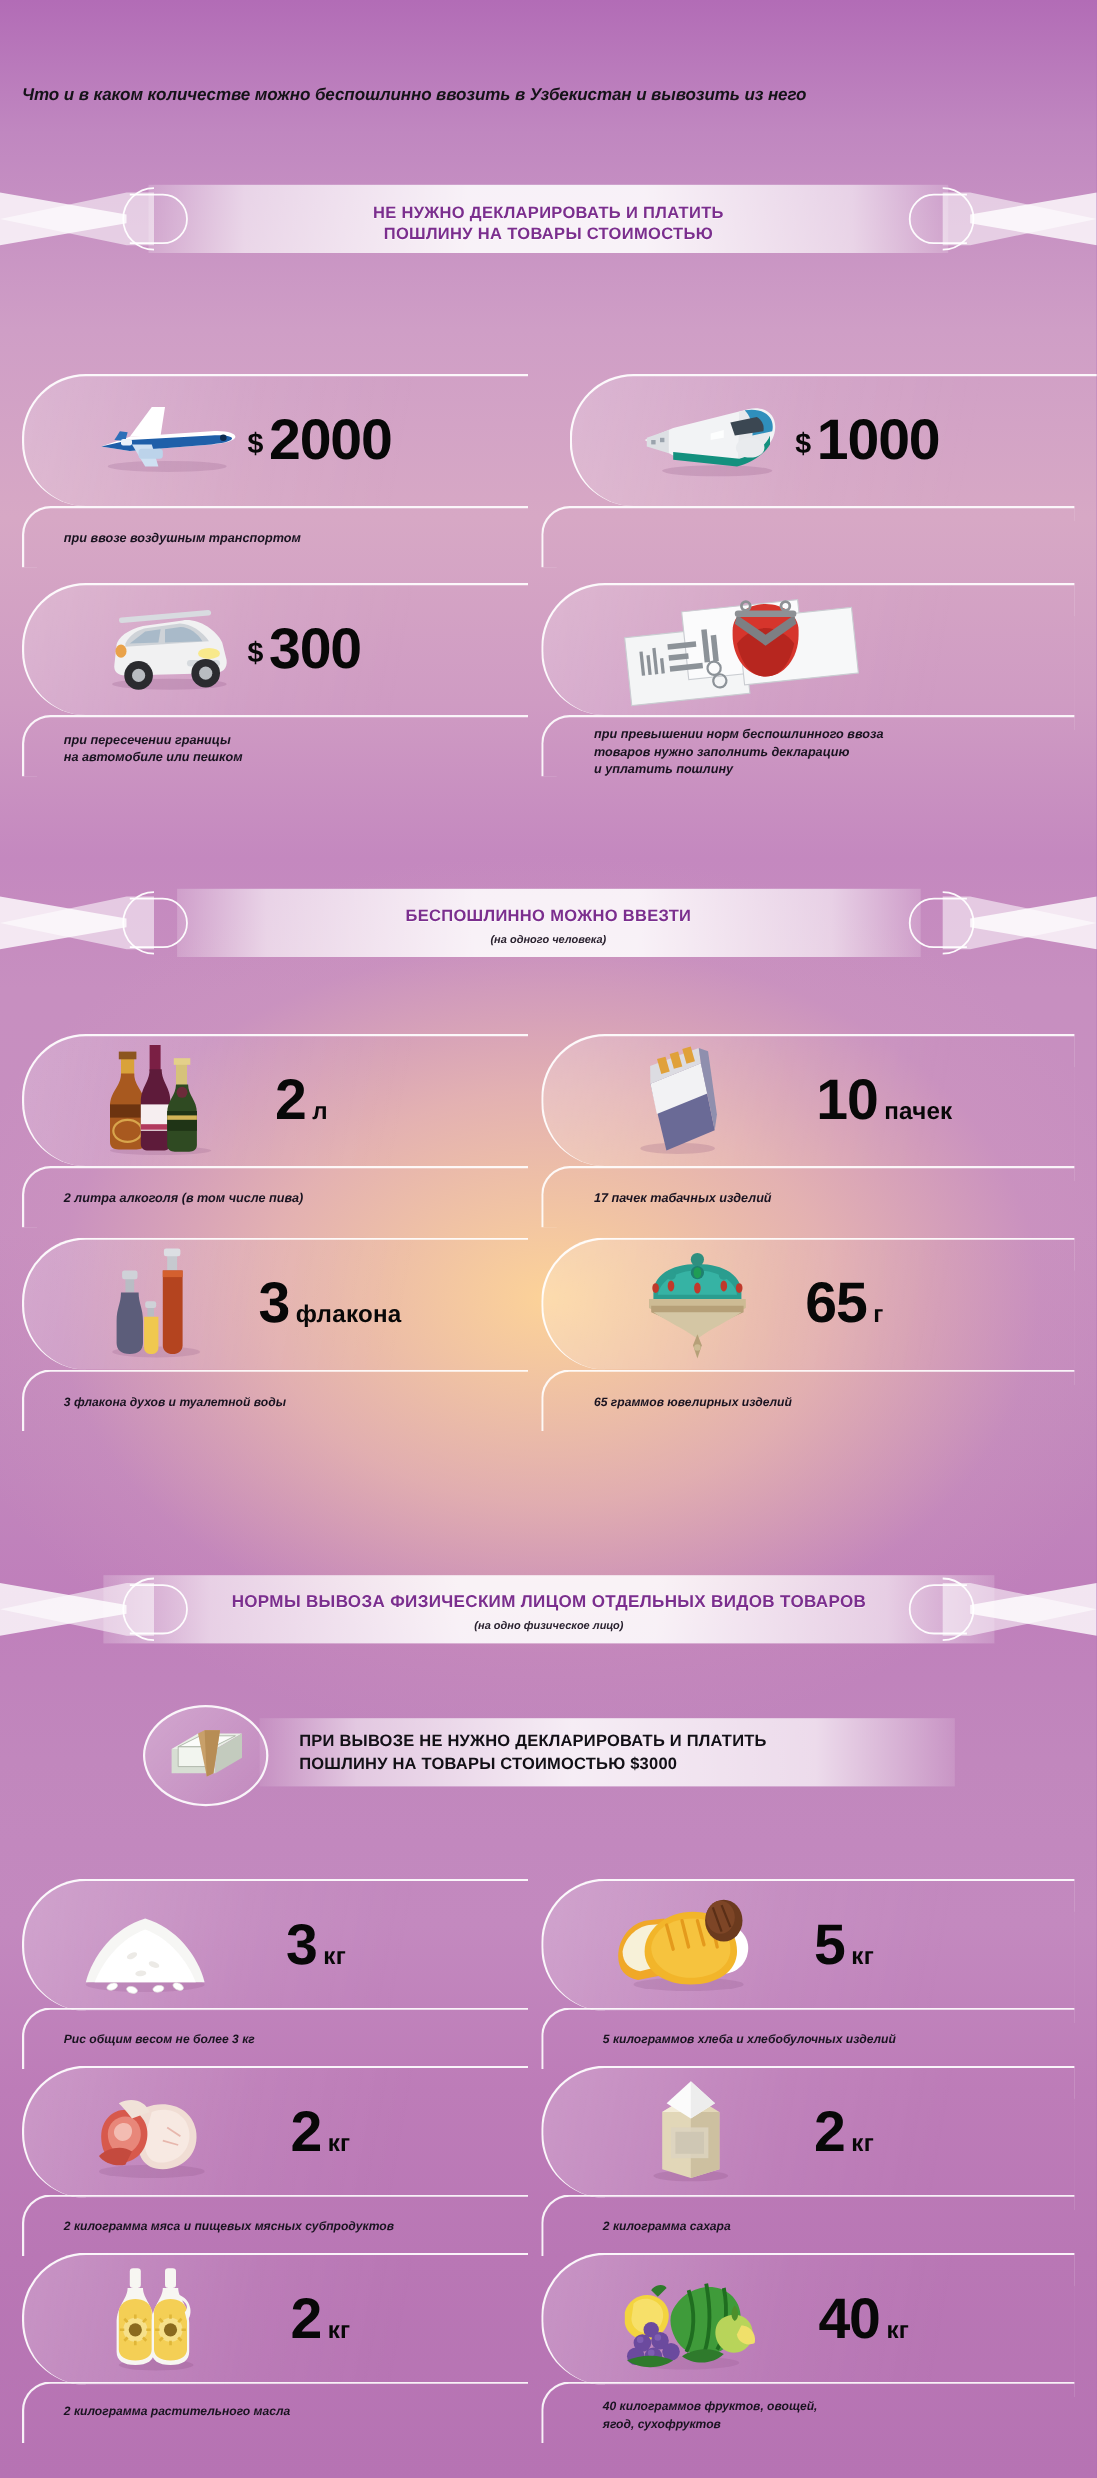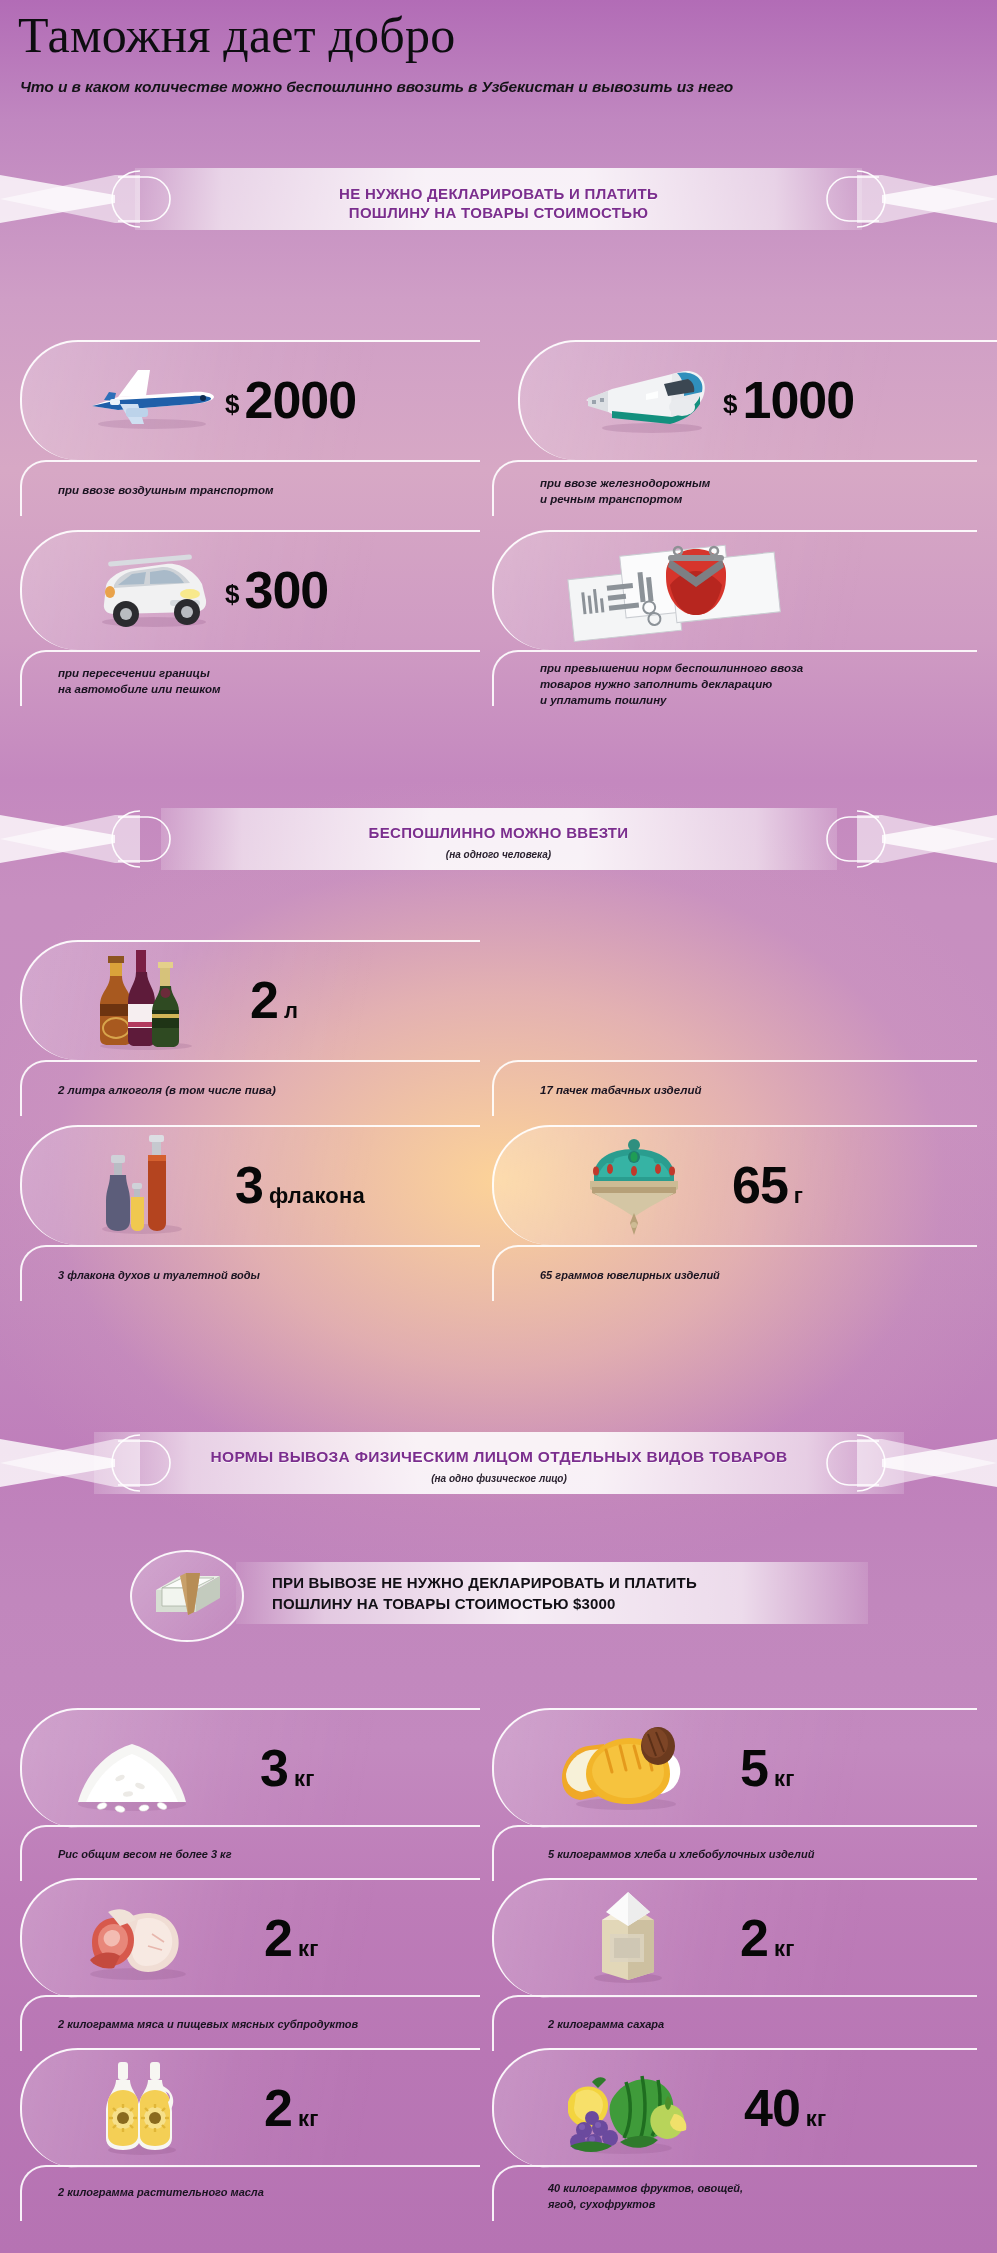--- a/index.html
+++ b/index.html
@@ -144,21 +144,20 @@
   }
 
   svg{display:block;overflow:visible;}
 </style>
 </head>
 <body>
 
 <div class="page">
 
   <div class="header">
-    <div class="title">Таможня дает добро</div>
     <div class="subtitle">Что и в каком количестве можно беспошлинно ввозить в Узбекистан и вывозить из него</div>
   </div>
 
   <div class="banner" style="top:168px">
     <div class="wing left">
       <svg width="185" height="64" viewBox="0 0 185 64">
         <polygon points="0,8 115,28 115,36 0,56" fill="rgba(255,255,255,0.80)"></polygon>
         <polygon points="0,32 115,8 140,8 140,56 115,56" fill="rgba(255,255,255,0.55)"></polygon>
         <path d="M140,4 a28,28 0 0 0 0,56" fill="none" stroke="rgba(255,255,255,0.95)" stroke-width="1.6"></path>
         <path d="M118,10 h30 a22,22 0 0 1 0,44 h-30" fill="none" stroke="rgba(255,255,255,0.95)" stroke-width="1.6"></path>
@@ -219,22 +218,20 @@
         </svg>
       </div>
       <div class="value">
         <span class="cur">$</span><span class="num">1000</span>
       </div>
     </div>
 
     <div class="shelf" style="left:20px;top:130px;width:460px"></div>
     <div class="shelf" style="left:492px;top:130px;width:485px"></div>
     <div class="caption" style="left:58px;top:152px;width:330px">при ввозе воздушным транспортом</div>
-    <div class="caption" style="left:540px;top:145px;width:380px;white-space:pre-line">при ввозе железнодорожным
-и речным транспортом</div>
   </div>
 
   <div class="row" style="top:520px;height:190px">
 
     <div class="card" style="left:20px;top:10px;width:460px">
       <div class="pill"></div>
       <div class="icon">
         <svg width="150" height="104" viewBox="0 0 150 104">
           <ellipse cx="80" cy="84" rx="52" ry="5" fill="rgba(120,60,110,.18)"></ellipse>
           <path d="M30,66 L32,48 C33,42 42,34 56,31 L92,26 C106,24 122,34 128,46 L132,62 C133,70 128,74 120,74 L40,76 C33,76 29,72 30,66 Z" fill="#f1f1f2"></path>
@@ -353,20 +350,42 @@
             <circle cx="91.5" cy="45" r="5" fill="#6c2b3a"></circle>
             <rect x="84" y="14" width="15" height="6" fill="#e4d08a"></rect>
           </g>
         </svg>
       </div>
       <div class="value" style="left:230px">
         <span class="num">2</span><span class="unit">л</span>
       </div>
     </div>
 
+    <div class="card" style="left:492px;top:10px;width:485px">
+      <div class="pill"></div>
+      <div class="icon">
+        <svg width="150" height="104" viewBox="0 0 150 104">
+          <ellipse cx="70" cy="96" rx="34" ry="5" fill="rgba(120,60,110,.18)"></ellipse>
+          <g transform="rotate(-8 70 55)">
+            <path d="M48,34 L96,22 L100,84 L54,96 Z" fill="#6a6a96"></path>
+            <path d="M48,34 L96,22 L98,50 L50,62 Z" fill="#f2f2f4"></path>
+            <path d="M50,18 L96,8 L96,22 L48,34 Z" fill="#dcdce2"></path>
+            <g fill="#e0a13a">
+              <rect x="58" y="12" width="8" height="14" transform="rotate(-8 62 19)"></rect>
+              <rect x="70" y="9" width="8" height="14" transform="rotate(-8 74 16)"></rect>
+              <rect x="82" y="6" width="8" height="14" transform="rotate(-8 86 13)"></rect>
+            </g>
+            <path d="M96,8 L104,12 L104,70 L100,84 L96,22 Z" fill="#8f8fae"></path>
+          </g>
+        </svg>
+      </div>
+      <div class="value" style="left:250px">
+        <span class="num">10</span><span class="unit">пачек</span>
+      </div>
+    </div>
 
     <div class="shelf" style="left:20px;top:130px;width:460px"></div>
     <div class="shelf" style="left:492px;top:130px;width:485px"></div>
     <div class="caption" style="left:58px;top:152px;width:380px">2 литра алкоголя (в том числе пива)</div>
     <div class="caption" style="left:540px;top:152px;width:400px">17 пачек табачных изделий</div>
   </div>
 
   <div class="row" style="top:1115px;height:180px">
 
     <div class="card" style="left:20px;top:10px;width:460px">

